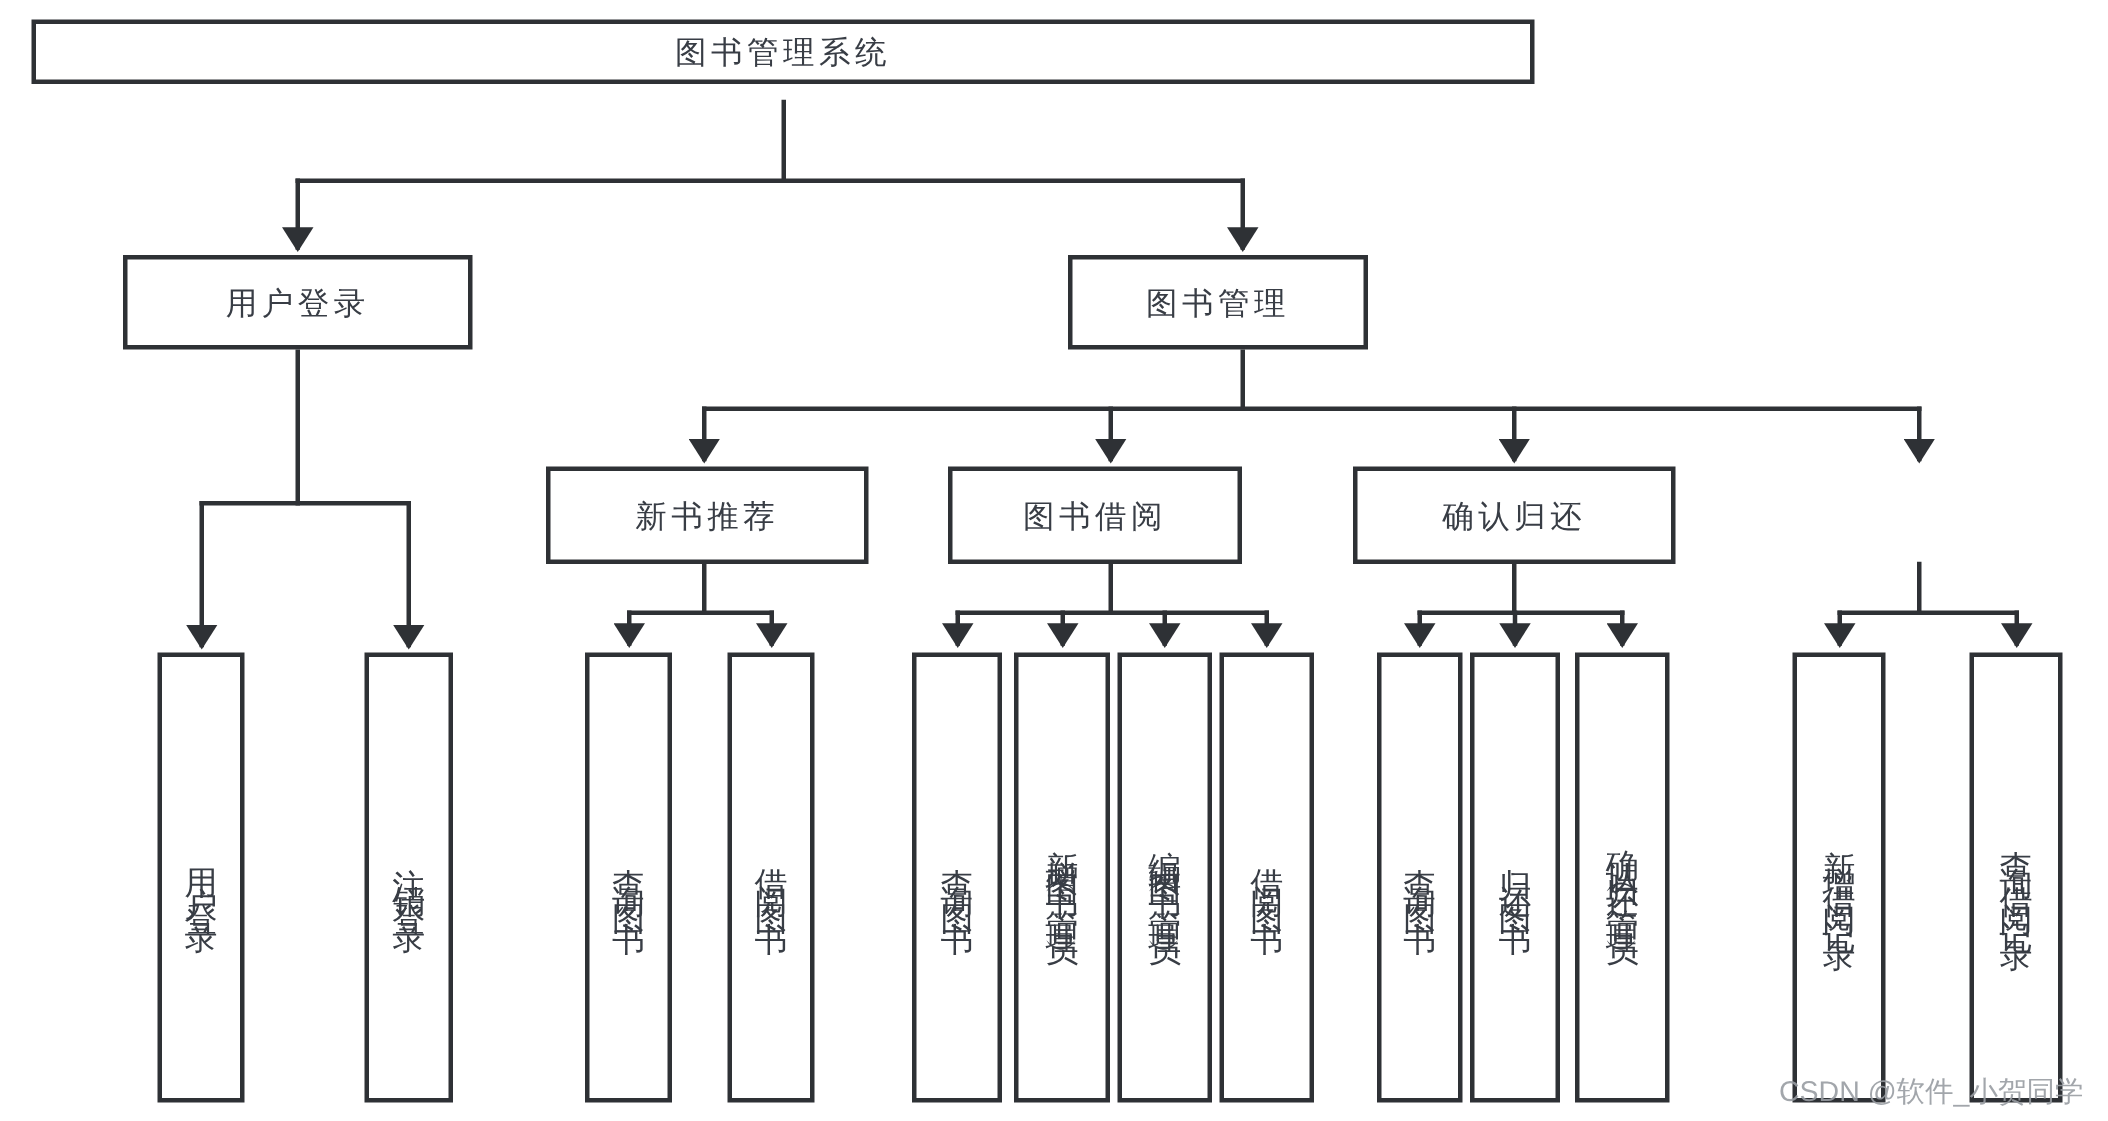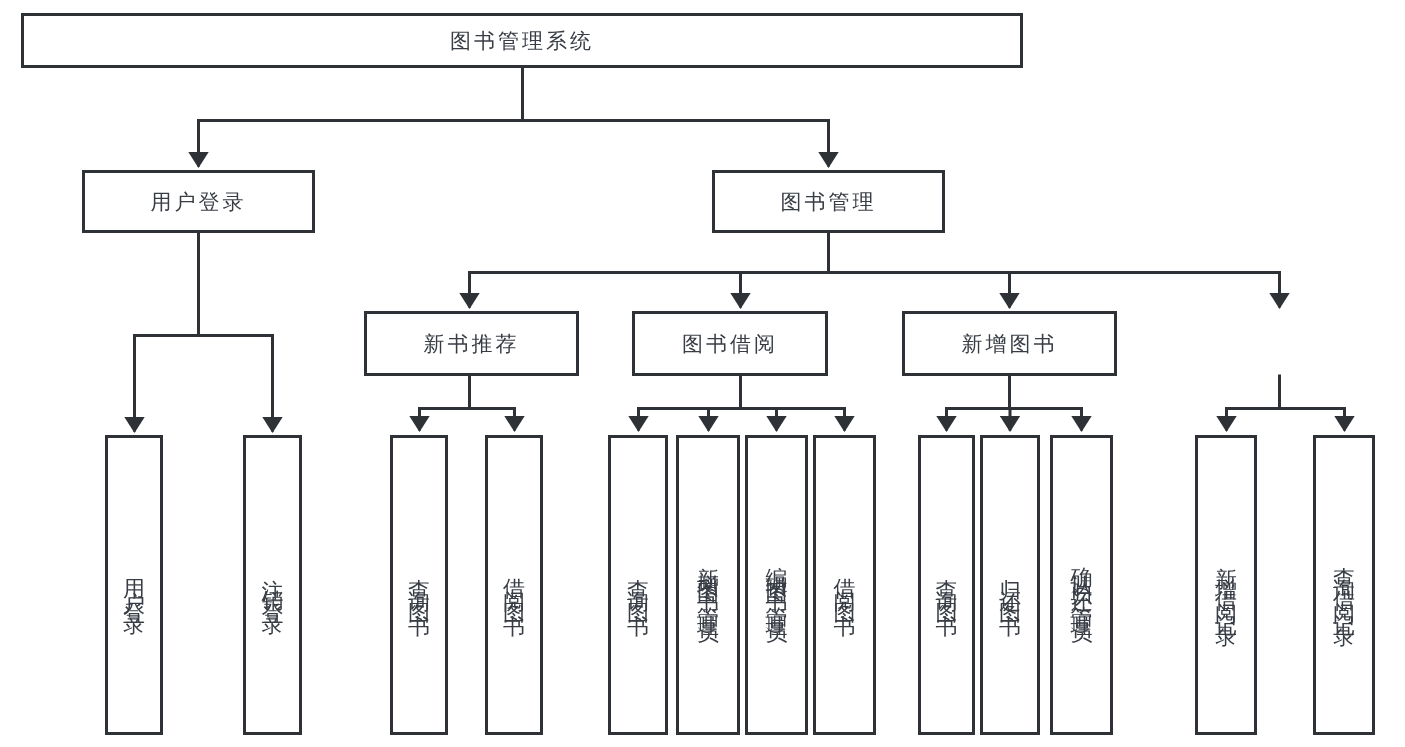--- a/index.html
+++ b/index.html
@@ -8,23 +8,23 @@
     font-family:"Liberation Sans","DejaVu Sans",sans-serif;
     color:#383d45; overflow:hidden;
   }
   #wires { position:absolute; left:0; top:0; width:1405px; height:747px; z-index:1; }
   .box {
     position:absolute; z-index:2; box-sizing:border-box;
     background:#ffffff; border:3px solid #2e3135;
     display:flex; align-items:center; justify-content:center;
   }
   .hlabel { font-size:21px; letter-spacing:3px; white-space:nowrap; }
-  .root  { left:21px;  top:13px;  width:1002px; height:55px; }
+  .root  { left:21px;  top:13px;  width:1002px; height:43px; }
   .b-user{ left:82px;  top:170px; width:233px;  height:63px; }
-  .b-mgmt{ left:712px; top:170px; width:233px;  height:63px; }
+  .b-mgmt{ left:712px; top:170px; width:200px;  height:63px; }
   .c-new    { left:364px;  top:311px; width:215px; height:65px; }
   .c-borrow { left:632px;  top:311px; width:196px; height:65px; }
   .c-current{ left:902px;  top:311px; width:215px; height:65px; }
   .c-record { left:1172px; top:311px; width:215px; height:65px; }
   .leaf { top:435px; height:300px; }
   .vlabel {
     writing-mode:vertical-rl; text-orientation:mixed;
     font-size:22px; letter-spacing:12px; line-height:1; white-space:nowrap;
   }
   .vlabel.tight { letter-spacing:8px; }
@@ -112,21 +112,21 @@
     <span class="hlabel">图书管理</span>
   </div>
 
   <div class="box c-new">
     <span class="hlabel">新书推荐</span>
   </div>
   <div class="box c-borrow">
     <span class="hlabel">图书借阅</span>
   </div>
   <div class="box c-current">
-    <span class="hlabel">新增图书</span>
+    <span class="hlabel">确认归还</span>
   </div>
 
   <div class="box leaf l1">
     <span class="vlabel">用户登录</span>
   </div>
   <div class="box leaf l2">
     <span class="vlabel">注销登录</span>
   </div>
 
   <div class="box leaf l3">
@@ -159,14 +159,15 @@
     <span class="vlabel tight">确认归还（管理员）</span>
   </div>
 
   <div class="box leaf l12">
     <span class="vlabel">新增借阅记录</span>
   </div>
   <div class="box leaf l13">
     <span class="vlabel">查询借阅记录</span>
   </div>
 
+  <div class="watermark">CSDN @软件_小贺同学</div>
 
 </div>
 
 </body></html>

